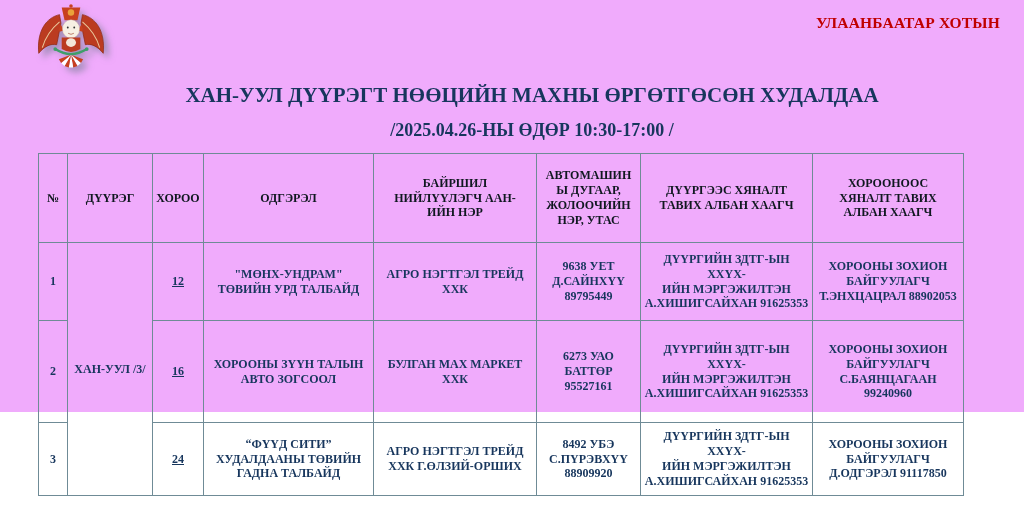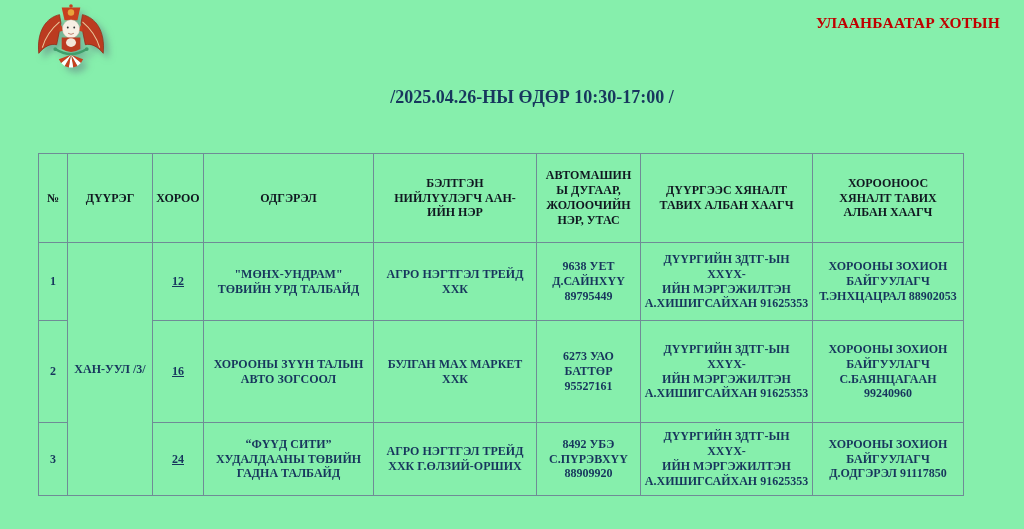--- a/index.html
+++ b/index.html
@@ -1,28 +1,28 @@
 <!DOCTYPE html>
 <html><head>
 <meta charset="utf-8">
 <style>
   html,body{margin:0;padding:0;}
   body{width:1024px;height:529px;overflow:hidden;font-family:"Liberation Serif","DejaVu Serif",serif;}
-  .page{position:relative;width:1024px;height:529px;background:#86efac;}
+  .page{position:relative;width:1024px;height:412px;background:#f0abfc;}
 
   .logo{position:absolute;left:28px;top:2px;width:86px;height:74px;}
   .logo svg{filter:drop-shadow(5px 5px 3px rgba(96,118,128,.5));}
 
   .org{position:absolute;top:12px;right:24px;text-align:right;color:#c00000;
        font-weight:bold;font-size:15.5px;line-height:22px;letter-spacing:.2px;}
 
   .title{position:absolute;top:84px;left:0;right:0;padding-left:40px;text-align:center;
          color:#17365d;font-weight:bold;}
   .title .t1{font-size:21px;line-height:23px;}
-  .title .t2{font-size:18px;line-height:22px;margin-top:2px;text-align:center;}
+  .title .t2{font-size:18px;line-height:22px;margin-top:12px;text-align:center;}
 
   table.sched{position:absolute;left:38px;top:153px;width:925px;border-collapse:collapse;
               table-layout:fixed;}
   table.sched th,table.sched td{border:1px solid #6f8b96;font-weight:bold;
               vertical-align:middle;text-align:center;padding:2px 3px;
               white-space:pre-line;line-height:1.24;}
   table.sched th{font-size:12px;color:#101820;}
   table.sched td{font-size:12px;color:#17365d;}
   td.num{color:#1d2a3d;}
   td.khoroo{color:#c00000;text-decoration:underline;}
@@ -72,41 +72,42 @@
       <circle cx="38" cy="64" r="2.6" fill="#3f9e6a"></circle>
       <circle cx="82" cy="64" r="2.6" fill="#3f9e6a"></circle>
     </svg>
   </div>
 
   <div class="org">
     <div>УЛААНБААТАР ХОТЫН</div>
   </div>
 
   <div class="title">
+    <div class="t1">ХАН-УУЛ ДҮҮРЭГТ НӨӨЦИЙН МАХНЫ ӨРГӨТГӨСӨН ХУДАЛДАА</div>
     <div class="t2">/2025.04.26-НЫ ӨДӨР 10:30-17:00 /</div>
   </div>
 
   <table class="sched">
     <colgroup>
       <col style="width:29px">
         <col style="width:85px">
         <col style="width:51px">
       <col style="width:170px">
         <col style="width:163px">
         <col style="width:104px">
       <col style="width:172px">
         <col style="width:151px">
     </colgroup>
     <thead>
       <tr class="r-head">
         <th>№</th>
         <th>ДҮҮРЭГ</th>
         <th>ХОРОО</th>
         <th>ОДГЭРЭЛ</th>
-        <th>БЭЛТГЭН
+        <th>БАЙРШИЛ
 НИЙЛҮҮЛЭГЧ  ААН-
 ИЙН НЭР</th>
         <th>АВТОМАШИН
 Ы ДУГААР,
 ЖОЛООЧИЙН
 НЭР, УТАС</th>
         <th>ДҮҮРГЭЭС ХЯНАЛТ
 ТАВИХ АЛБАН ХААГЧ</th>
         <th>ХОРООНООС
 ХЯНАЛТ ТАВИХ

